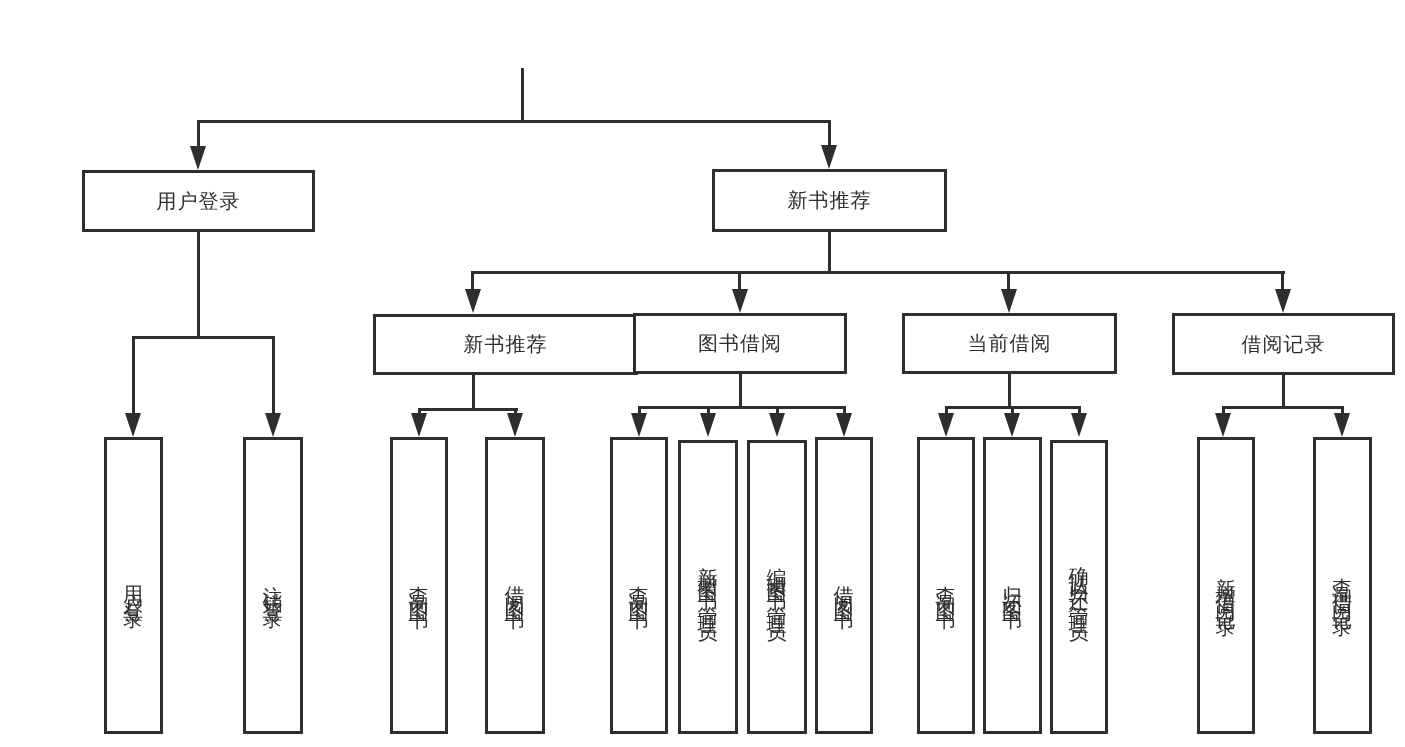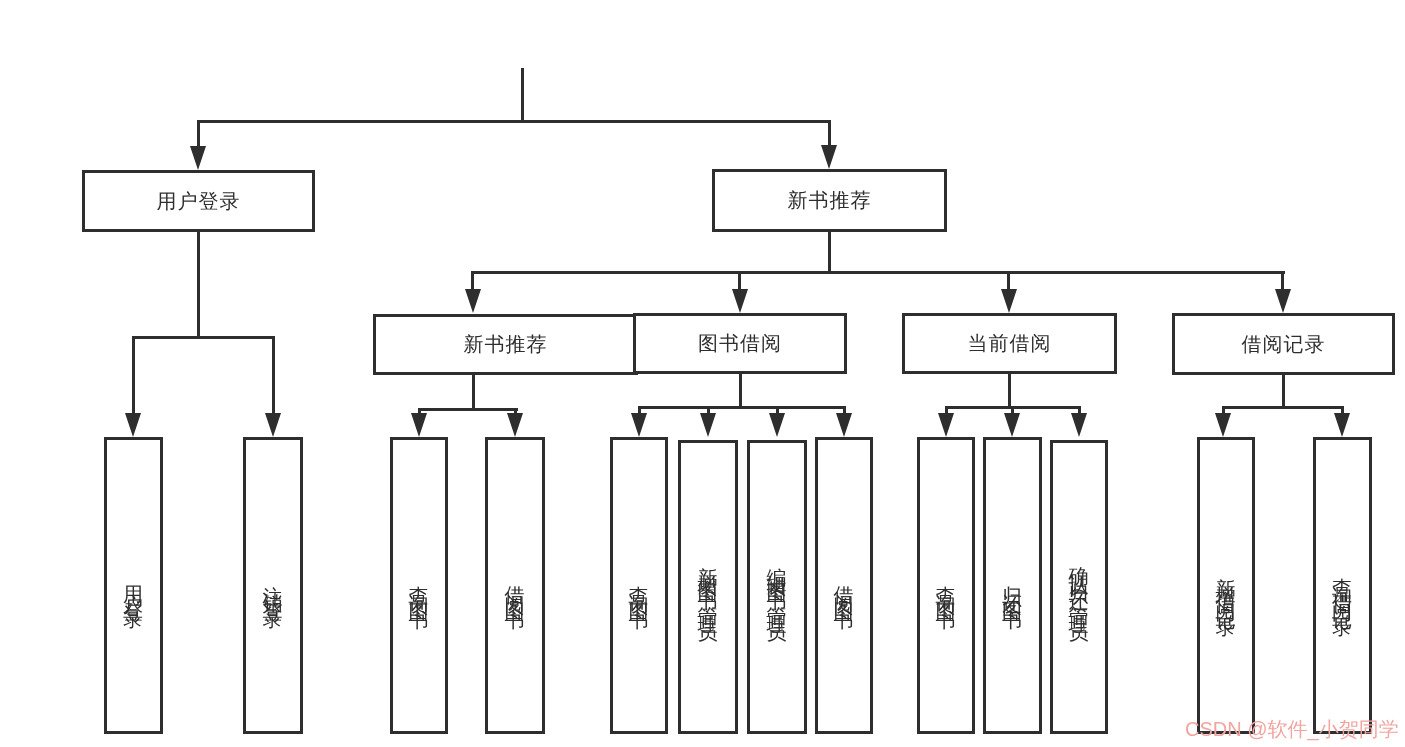--- a/index.html
+++ b/index.html
@@ -151,15 +151,14 @@
     <span>确认归还（管理员）</span>
   </div>
 
   <div class="box vbox" style="left:1197px;top:437px;width:58px;height:297px;">
     <span>新增借阅记录</span>
   </div>
   <div class="box vbox" style="left:1313px;top:437px;width:59px;height:297px;">
     <span>查询借阅记录</span>
   </div>
 
-  <div class="watermark">CSDN @软件_小贺同学</div>
 
 </div>
 
 </body></html>

